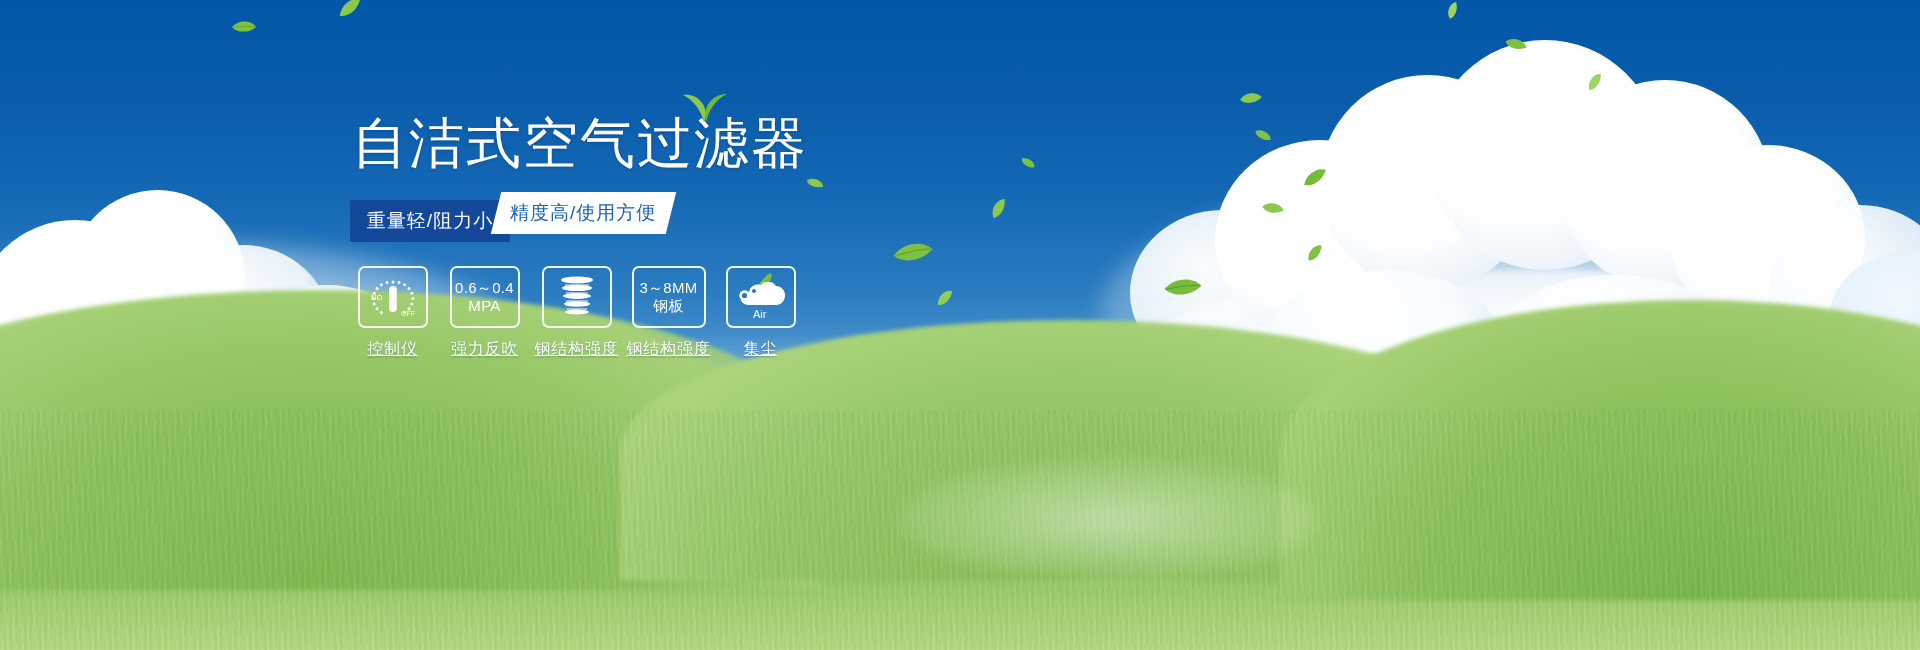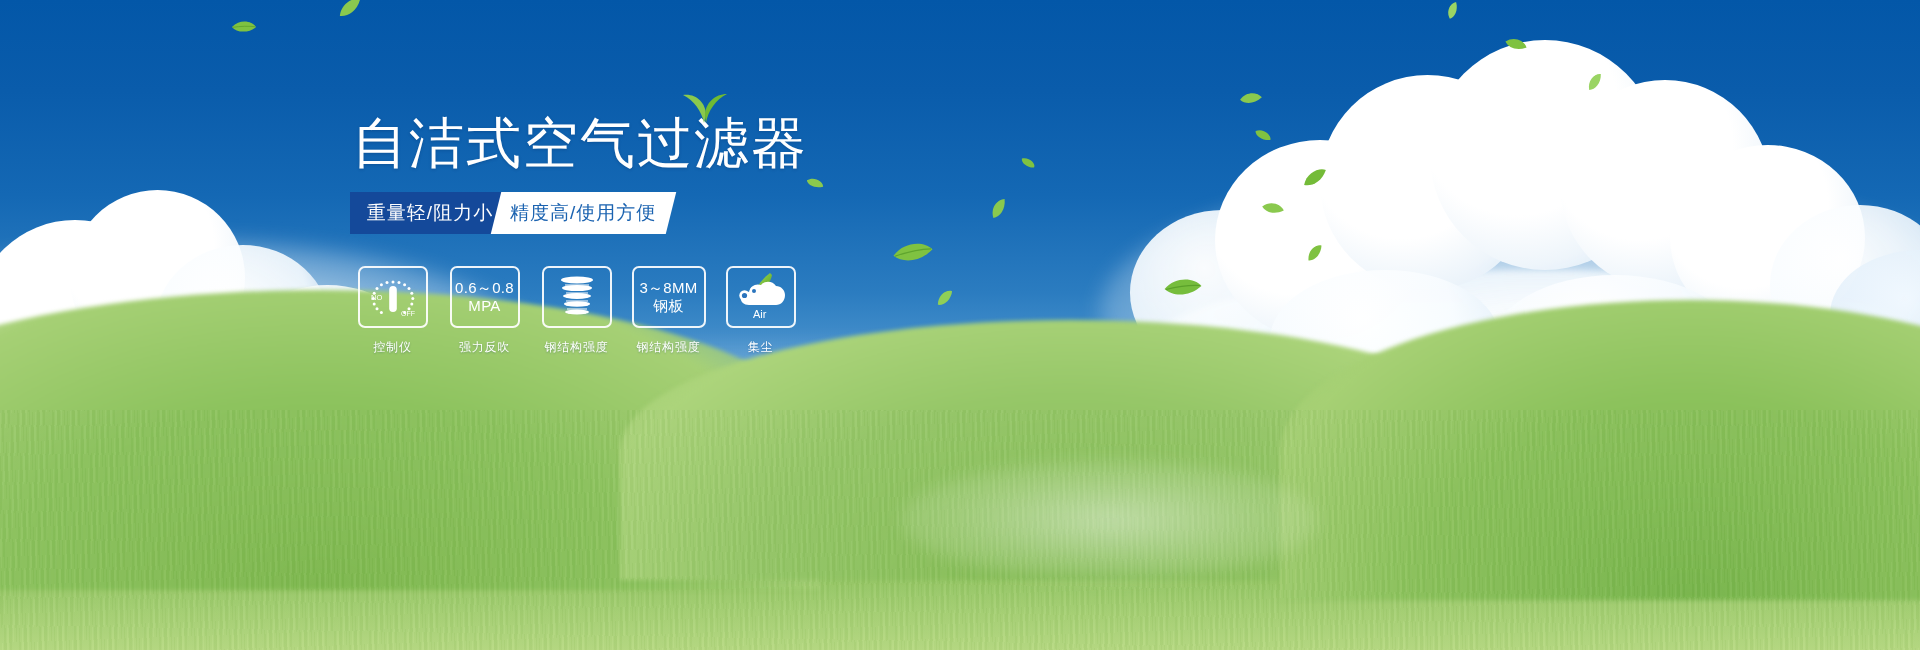--- a/index.html
+++ b/index.html
@@ -112,21 +112,21 @@
   }
   .title-leaf{position:absolute;left:330px;top:-22px;}
 
   
   .tabs{position:absolute;left:350px;top:192px;height:42px;}
   .tab{
     position:absolute;top:0;height:42px;display:flex;align-items:center;
     justify-content:center;font-size:19px;letter-spacing:1px;white-space:nowrap;
   }
   .tab-a{
-    left:0;width:160px;background:#14499a;color:#ffffff;
+    left:0;width:160px;background:#14499a;color:#ffffff;margin-top:8px;
   }
   .tab-b{
     left:146px;width:175px;background:#ffffff;color:#1a62b0;
     transform:skewX(-14deg);
   }
   .tab-b span{transform:skewX(14deg);display:block;}
 
   
   .icons{position:absolute;left:352px;top:266px;display:flex;gap:11px;}
   .icon-cell{width:81px;display:flex;flex-direction:column;align-items:center;}
@@ -134,22 +134,22 @@
     width:70px;height:62px;border:2px solid rgba(255,255,255,.92);
     border-radius:7px;display:flex;align-items:center;justify-content:center;
     box-sizing:border-box;position:relative;
   }
   .icon-box.wide{width:74px;}
   .icon-text{
     color:#ffffff;font-size:15px;line-height:18px;text-align:center;
     letter-spacing:.3px;white-space:nowrap;
   }
   .icon-label{
-    margin-top:11px;color:#ffffff;font-size:12px;letter-spacing:.8px;
-    white-space:nowrap;text-shadow:0 1px 2px rgba(0,50,100,.3);
+    margin-top:11px;color:#ffffff;font-size:16px;letter-spacing:.8px;
+    white-space:nowrap;text-shadow:0 1px 2px rgba(0,50,100,.3);text-decoration:underline;
   }
   .icon-box svg{display:block;}
 </style>
 </head>
 <body>
 
 <div class="banner">
 
   <div class="sky"></div>
   <div class="haze"></div>
@@ -344,21 +344,21 @@
             <text x="4" y="27" fill="#ffffff" font-size="7.5" font-family="Liberation Sans, sans-serif">NO</text>
             <text x="34" y="43" fill="#ffffff" font-size="7" font-family="Liberation Sans, sans-serif">OFF</text>
           </svg>
         </div>
         <div class="icon-label">控制仪</div>
       </div>
 
       <div class="icon-cell">
         <div class="icon-box">
           <div class="icon-text">
-            <div>0.6～0.8</div>
+            <div>0.6～0.4</div>
             <div>MPA</div>
           </div>
         </div>
         <div class="icon-label">强力反吹</div>
       </div>
 
       <div class="icon-cell">
         <div class="icon-box">
           <svg width="46" height="48" viewBox="0 0 46 48">
             <g fill="none" stroke="#ffffff" stroke-width="1.1">

